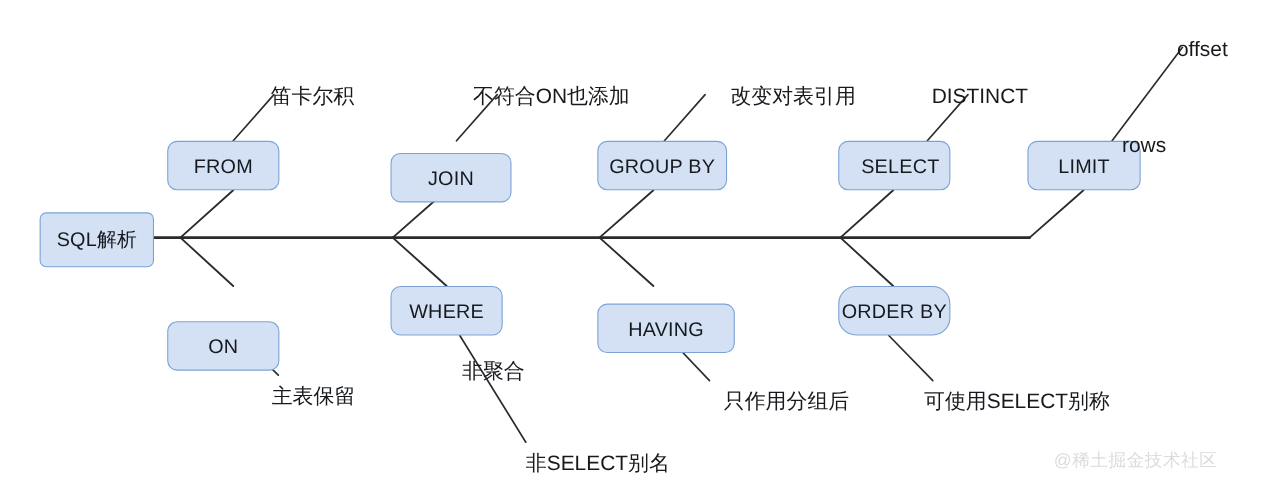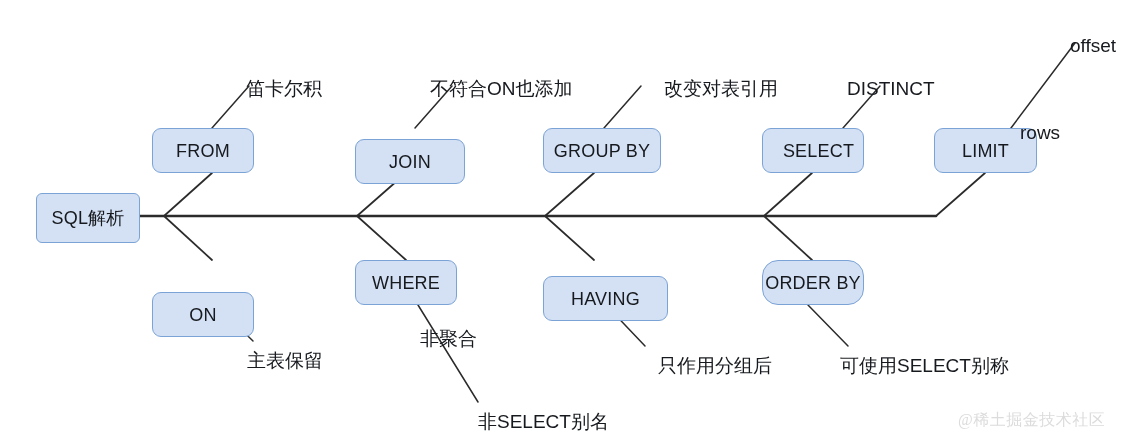--- a/index.html
+++ b/index.html
@@ -50,21 +50,20 @@
     z-index: 4;
   }
   .watermark {
     position: absolute;
     color: #dcdcdc;
     font-size: 16px;
     line-height: 1;
     white-space: nowrap;
     z-index: 2;
     letter-spacing: 0.5px;
-    font-family: Liberation Serif, serif;
   }
 </style>
 </head>
 <body>
 
 <div id="canvas">
 
   <svg id="wires" viewBox="0 0 1147 441" width="1147" height="441" xmlns="http://www.w3.org/2000/svg">
     <g stroke="#2b2b2b" fill="none" stroke-linecap="round">
 

